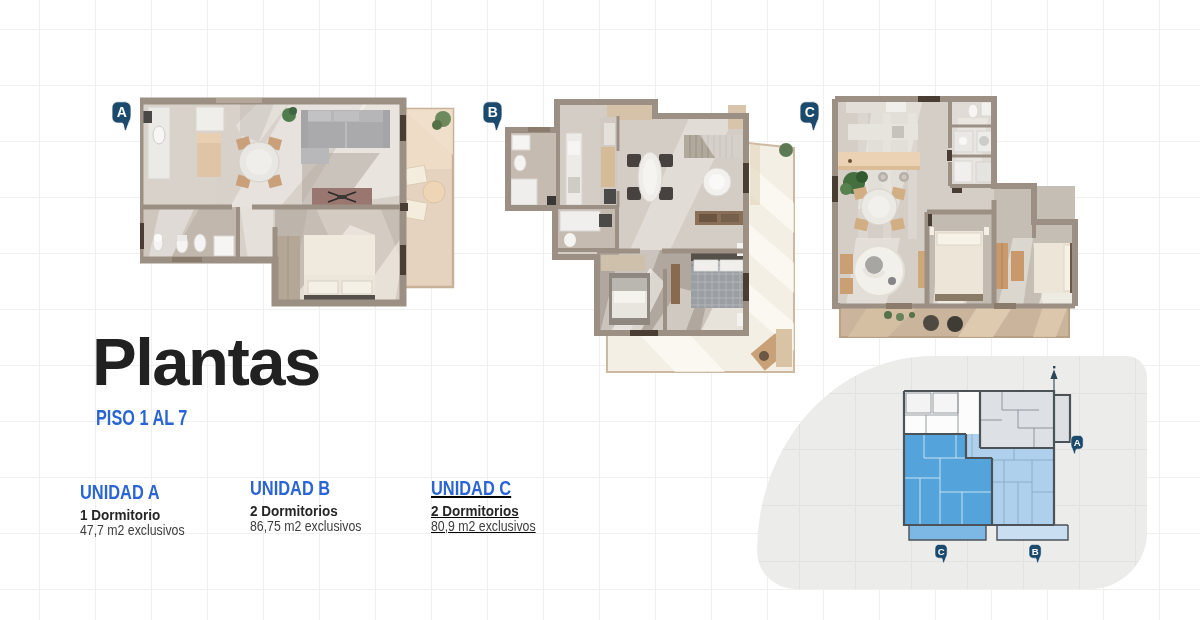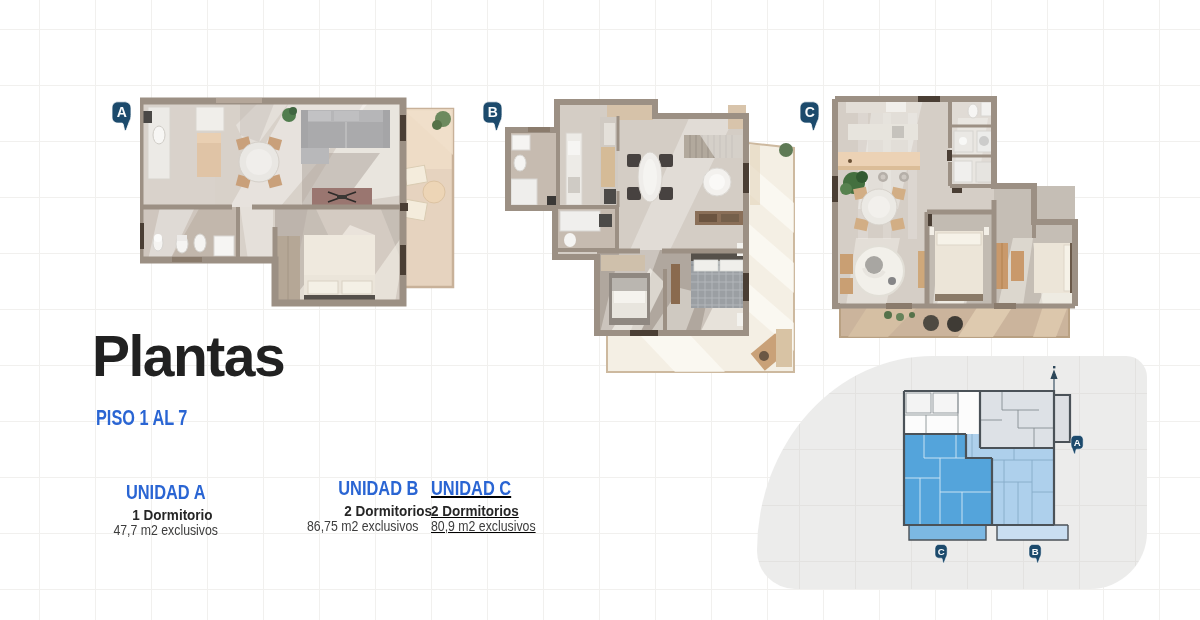--- a/index.html
+++ b/index.html
@@ -12,44 +12,44 @@
   background-size:56px 56px;
   background-position:39px 29px;}
 #blob{position:absolute;left:757px;top:356px;width:390px;height:233px;
   background-color:#ececeb;
   background-image:
     linear-gradient(to right,#e3e2e0 1px,transparent 1px),
     linear-gradient(to bottom,#e3e2e0 1px,transparent 1px);
   background-size:56px 56px;
   background-position:-14px -19px;
   border-radius:185px 22px 60px 40px / 205px 22px 60px 40px;}
-.ttl{position:absolute;left:92px;top:323px;font-size:57px;font-weight:700;
+.ttl{position:absolute;left:92px;top:323px;font-size:67px;font-weight:700;
   color:#212121;letter-spacing:-1.5px;}
 .piso{position:absolute;left:96px;top:405px;font-size:22px;font-weight:700;
   color:#2a65d3;transform:scaleX(0.74);transform-origin:0 0;}
 .unit{position:absolute;width:170px;}
 .unit h3{margin:0 0 4px 0;font-size:20px;line-height:23px;font-weight:700;color:#2a65d3;transform:scaleX(0.82);transform-origin:0 0;}
 .unit .b1{font-size:15px;line-height:14px;font-weight:700;color:#262626;margin:0 0 1px 0;transform:scaleX(0.90);transform-origin:0 0;}
 .unit .b2{font-size:15px;line-height:14px;font-weight:400;color:#3d3d3d;margin:0;transform:scaleX(0.82);transform-origin:0 0;}
 .mk{position:absolute;width:20px;height:31px;}
 </style>
 </head>
 <body>
 <div id="grid"></div>
 <div id="blob"></div>
 
 <div class="ttl">Plantas</div>
 <div class="piso">PISO 1 AL 7</div>
 
-<div class="unit" style="left:96px;top:481px;text-align:center;">
+<div class="unit" style="left:80px;top:481px;">
   <h3>UNIDAD A</h3>
   <p class="b1">1 Dormitorio</p>
   <p class="b2">47,7 m2 exclusivos</p>
 </div>
-<div class="unit" style="left:279px;top:477px;text-align:right;">
+<div class="unit" style="left:250px;top:477px;">
   <h3>UNIDAD B</h3>
   <p class="b1">2 Dormitorios</p>
   <p class="b2">86,75 m2 exclusivos</p>
 </div>
 <div class="unit" style="left:431px;top:477px;text-decoration:underline;">
   <h3>UNIDAD C</h3>
   <p class="b1">2 Dormitorios</p>
   <p class="b2">80,9 m2 exclusivos</p>
 </div>
 

